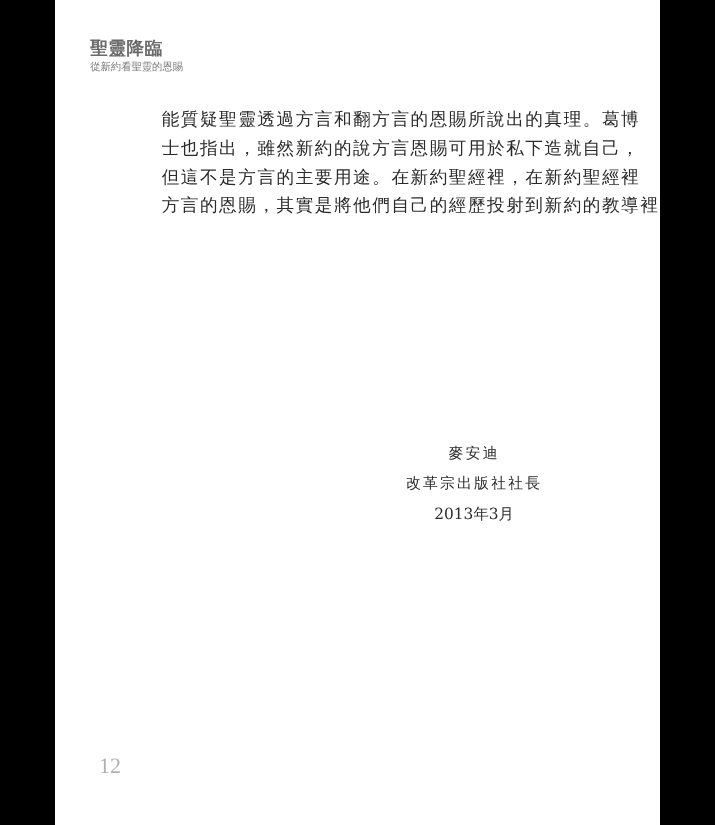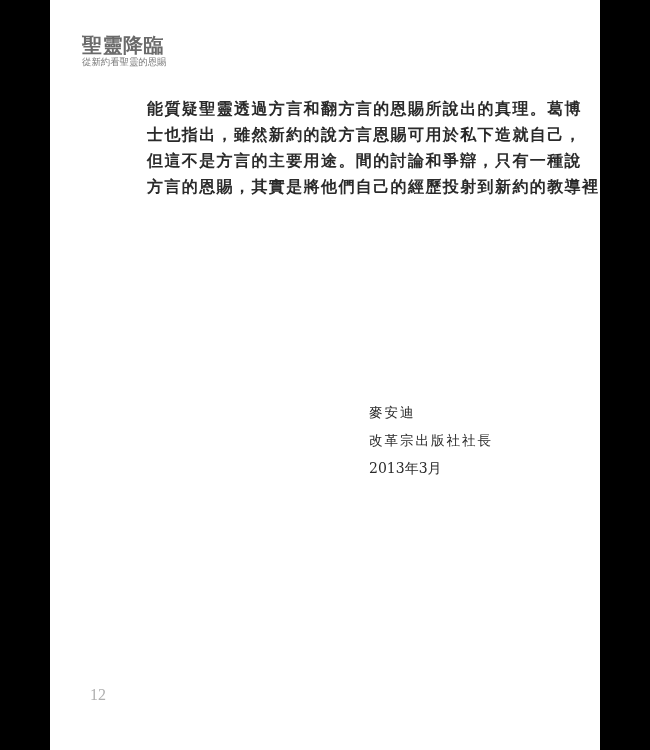--- a/index.html
+++ b/index.html
@@ -18,23 +18,23 @@
       height: 750px;
       background: #ffffff;
     }
     .running-head {
       position: absolute;
       left: 32px;
       top: 34px;
       width: 90px;
     }
     .running-title {
-      font-family: Liberation Serif, serif;
+      font-family: Liberation Mono, monospace;
       font-weight: bold;
-      font-size: 20px;
+      font-size: 16px;
       line-height: 22px;
       color: #6a6a6a;
       letter-spacing: 0.5px;
       white-space: nowrap;
     }
     .running-subtitle {
       font-family: "DejaVu Serif", "Liberation Serif", serif;
       font-size: 9.4px;
       line-height: 11px;
       color: #7a7a7a;
@@ -52,68 +52,67 @@
       color: #2a2a2a;
       letter-spacing: 1.4px;
     }
     .para {
       margin: 0;
       text-align: justify;
     }
     .para .line {
       display: block;
       white-space: nowrap;
-      font-weight: bold;
     }
     .para.indent .line.first {
       padding-left: 35px;
     }
     .signature {
       position: absolute;
       right: 107px;
       top: 398px;
-      text-align: left;
+      text-align: center;
       font-family: "DejaVu Serif", "Liberation Serif", serif;
       font-size: 13.5px;
       line-height: 28px;
       color: #2a2a2a;
     }
     .signature .sig-line {
       display: block;
       white-space: nowrap;
       letter-spacing: 2px;
     }
     .signature .sig-date {
       letter-spacing: 0;
       font-size: 14px;
     }
     .page-number {
       position: absolute;
       left: 40px;
       top: 686px;
       font-family: "Liberation Serif", "DejaVu Serif", serif;
-      font-size: 16px;
+      font-size: 20px;
       color: #b0b0b0;
     }
   </style>
 </head>
 <body>
 
 <div class="page">
 
   <div class="running-head">
     <div class="running-title">聖靈降臨</div>
     <div class="running-subtitle">從新約看聖靈的恩賜</div>
   </div>
 
   <div class="body-text">
     <p class="para">
       <span class="line first">能質疑聖靈透過方言和翻方言的恩賜所說出的真理。葛博</span>
       <span class="line">士也指出，雖然新約的說方言恩賜可用於私下造就自己，</span>
-      <span class="line">但這不是方言的主要用途。間的討論和爭辯，只有一種說</span>
+      <span class="line">但這不是方言的主要用途。在新約聖經裡，在新約聖經裡</span>
       <span class="line">方言的恩賜，其實是將他們自己的經歷投射到新約的教導裡</span>
     </p>
   </div>
 
   <div class="signature">
     <span class="sig-line">麥安迪</span>
     <span class="sig-line">改革宗出版社社長</span>
     <span class="sig-line sig-date">2013年3月</span>
   </div>
 

